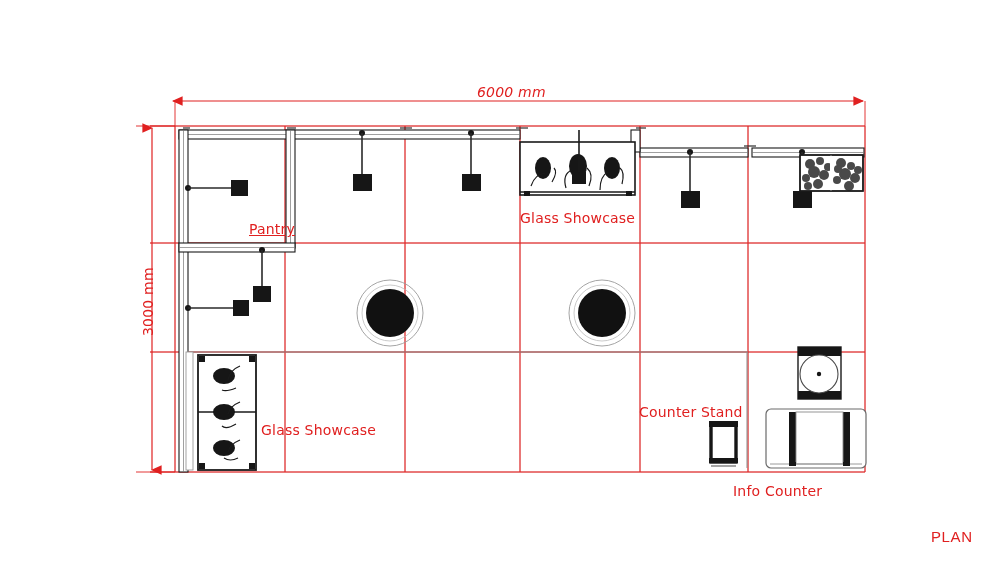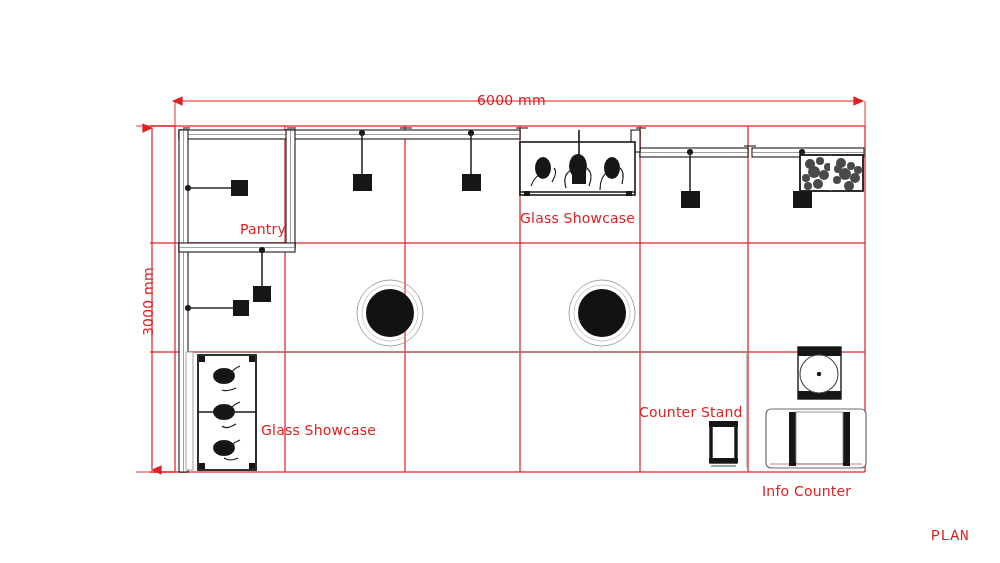--- a/index.html
+++ b/index.html
@@ -36,21 +36,21 @@
     color: #e02020;
     font-size: 14px;
     font-family: "DejaVu Sans", sans-serif;
     white-space: nowrap;
     letter-spacing: 0.2px;
   }
   .title-label {
     position: absolute;
     color: #e02020;
     font-size: 15px;
-    font-family: Liberation Mono, monospace;
+    font-family: Liberation Sans, sans-serif;
     white-space: nowrap;
     letter-spacing: 0.6px;
   }
   #dim-vertical-label {
     transform: rotate(-90deg);
     transform-origin: left top;
   }
 </style>
 </head>
 <body>
@@ -310,29 +310,29 @@
     <g>
       <rect x="798" y="347" width="43" height="52" fill="#ffffff" stroke="#1a1a1a" stroke-width="1.4"></rect>
       <rect x="798" y="347" width="43" height="9" fill="#161616"></rect>
       <rect x="798" y="391" width="43" height="8" fill="#161616"></rect>
       <circle cx="819" cy="374" r="19" fill="#ffffff" stroke="#4a4a4a" stroke-width="1.1"></circle>
       <circle cx="819" cy="374" r="2.2" fill="#161616"></circle>
     </g>
 
   </svg>
 
-  <div class="dim-label" id="dim-horizontal-label" style="left:477px; top:92px;">6000 mm</div>
+  <div class="dim-label" id="dim-horizontal-label" style="left:477px; top:84px;font-style:italic;">6000 mm</div>
 
   <div class="dim-label" id="dim-vertical-label" style="left:140px; top:336px;">3000 mm</div>
 
-  <div class="room-label" style="left:240px; top:221px;">Pantry</div>
+  <div class="room-label" style="left:249px; top:221px;text-decoration:underline;">Pantry</div>
 
   <div class="room-label" style="left:520px; top:210px;">Glass Showcase</div>
 
   <div class="room-label" style="left:261px; top:422px;">Glass Showcase</div>
 
   <div class="room-label" style="left:639px; top:404px;">Counter Stand</div>
 
-  <div class="room-label" style="left:762px; top:483px;">Info Counter</div>
+  <div class="room-label" style="left:733px; top:483px;">Info Counter</div>
 
   <div class="title-label" style="left:931px; top:528px;">PLAN</div>
 
 </div>
 
 </body></html>

